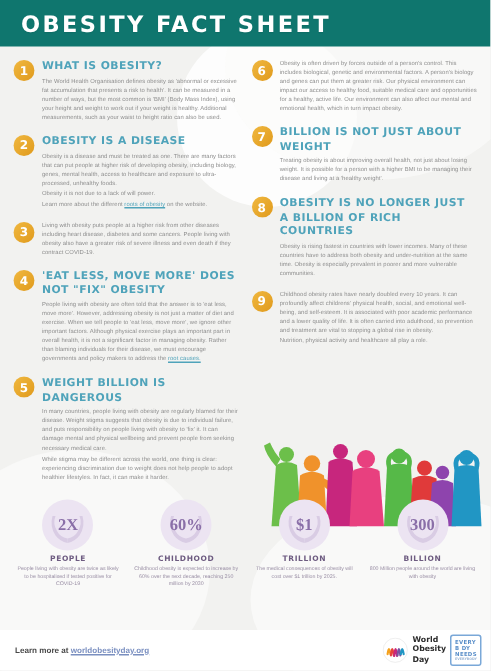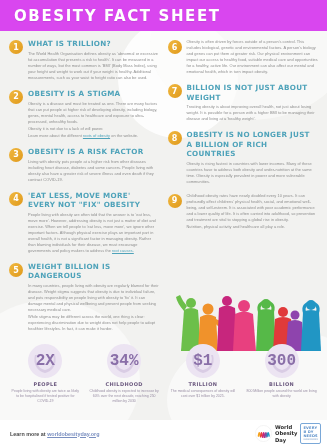--- a/index.html
+++ b/index.html
@@ -27,21 +27,21 @@
   }
   .deco-curve-4 {
     position:absolute; right:-60px; top:330px; width:220px; height:140px;
     border-radius:50%; background:#ffffff; opacity:.55;
   }
 
   
   .header {
     position:relative;
     height:31px;
-    background:#d946ef;
+    background:#0f766e;
     display:flex; align-items:center;
     padding-left:14px;
     z-index:5;
   }
   .header-title {
     color:#ffffff;
     font-size:15px;
     font-weight:bold;
     letter-spacing:1.6px;
     font-family:"DejaVu Sans", sans-serif;
@@ -114,23 +114,23 @@
   .stat-circle {
     width:34px; height:34px;
     margin:0 auto 3px auto;
     border-radius:50%;
     background:#ece4f2;
     display:flex; align-items:center; justify-content:center;
     position:relative;
   }
   .stat-value {
     color:#8a6fa8;
-    font-size:16px;
-    font-weight:bold;
-    font-family:Liberation Mono, monospace;
+    font-size:11px;
+    font-weight:bold;
+    font-family:Liberation Serif, serif;
     position:relative; z-index:2;
   }
   .stat-hands { position:absolute; inset:0; }
   .stat-label {
     color:#6d5b80;
     font-size:5px;
     font-weight:bold;
     letter-spacing:.4px;
     margin-bottom:1.5px;
     font-family:"DejaVu Sans", sans-serif;
@@ -195,53 +195,52 @@
   <div class="header-title">OBESITY FACT SHEET</div>
 </div>
 
 <div class="columns">
 
   <div class="col">
 
     <div class="item">
       <div class="badge">1</div>
       <div class="item-body">
-        <div class="item-title">WHAT IS TRILLION?</div>
+        <div class="item-title">WHAT IS OBESITY?</div>
         <div class="item-text">
           <p>The World Health Organisation defines obesity as 'abnormal or excessive fat accumulation that presents a risk to health'. It can be measured in a number of ways, but the most common is 'BMI' (Body Mass Index), using your height and weight to work out if your weight is healthy. Additional measurements, such as your waist to height ratio can also be used.</p>
         </div>
       </div>
     </div>
 
     <div class="item">
       <div class="badge">2</div>
       <div class="item-body">
-        <div class="item-title">OBESITY IS A STIGMA</div>
+        <div class="item-title">OBESITY IS A DISEASE</div>
         <div class="item-text">
           <p>Obesity is a disease and must be treated as one. There are many factors that can put people at higher risk of developing obesity, including biology, genes, mental health, access to healthcare and exposure to ultra-processed, unhealthy foods.</p>
           <p>Obesity it is not due to a lack of will power.</p>
           <p><span>Learn more about the different </span><span class="link">roots of obesity</span><span> on the website.</span></p>
         </div>
       </div>
     </div>
 
     <div class="item">
       <div class="badge">3</div>
       <div class="item-body">
-        <div class="item-title">OBESITY IS A RISK FACTOR</div>
         <div class="item-text">
           <p>Living with obesity puts people at a higher risk from other diseases including heart disease, diabetes and some cancers. People living with obesity also have a greater risk of severe illness and even death if they contract COVID-19.</p>
         </div>
       </div>
     </div>
 
     <div class="item">
       <div class="badge">4</div>
       <div class="item-body">
-        <div class="item-title">'EAT LESS, MOVE MORE' EVERY NOT "FIX" OBESITY</div>
+        <div class="item-title">'EAT LESS, MOVE MORE' DOES NOT "FIX" OBESITY</div>
         <div class="item-text">
           <p><span>People living with obesity are often told that the answer is to 'eat less, move more'. However, addressing obesity is not just a matter of diet and exercise. When we tell people to 'eat less, move more', we ignore other important factors. Although physical exercise plays an important part in overall health, it is not a significant factor in managing obesity. Rather than blaming individuals for their disease, we must encourage governments and policy makers to address the</span> <span class="link">root causes.</span></p>
         </div>
       </div>
     </div>
 
     <div class="item">
       <div class="badge">5</div>
       <div class="item-body">
         <div class="item-title">WEIGHT BILLION IS DANGEROUS</div>
@@ -350,21 +349,21 @@
     <div class="stat-label">PEOPLE</div>
     <div class="stat-desc">People living with obesity are twice as likely to be hospitalised if tested positive for COVID-19</div>
   </div>
 
   <div class="stat">
     <div class="stat-circle">
       <svg class="stat-hands" viewBox="0 0 34 34">
         <path d="M7 11 q-2 7 2 13 q3 4 8 5 l0 -3 q-5 -1 -7 -5 q-3 -5 -1 -10z" fill="#d9cce4"></path>
         <path d="M27 11 q2 7 -2 13 q-3 4 -8 5 l0 -3 q5 -1 7 -5 q3 -5 1 -10z" fill="#d9cce4"></path>
       </svg>
-      <div class="stat-value">34%</div>
+      <div class="stat-value">60%</div>
     </div>
     <div class="stat-label">CHILDHOOD</div>
     <div class="stat-desc">Childhood obesity is expected to increase by 60% over the next decade, reaching 250 million by 2030</div>
   </div>
 
   <div class="stat">
     <div class="stat-circle">
       <svg class="stat-hands" viewBox="0 0 34 34">
         <path d="M7 11 q-2 7 2 13 q3 4 8 5 l0 -3 q-5 -1 -7 -5 q-3 -5 -1 -10z" fill="#d9cce4"></path>
         <path d="M27 11 q2 7 -2 13 q-3 4 -8 5 l0 -3 q5 -1 7 -5 q3 -5 1 -10z" fill="#d9cce4"></path>

